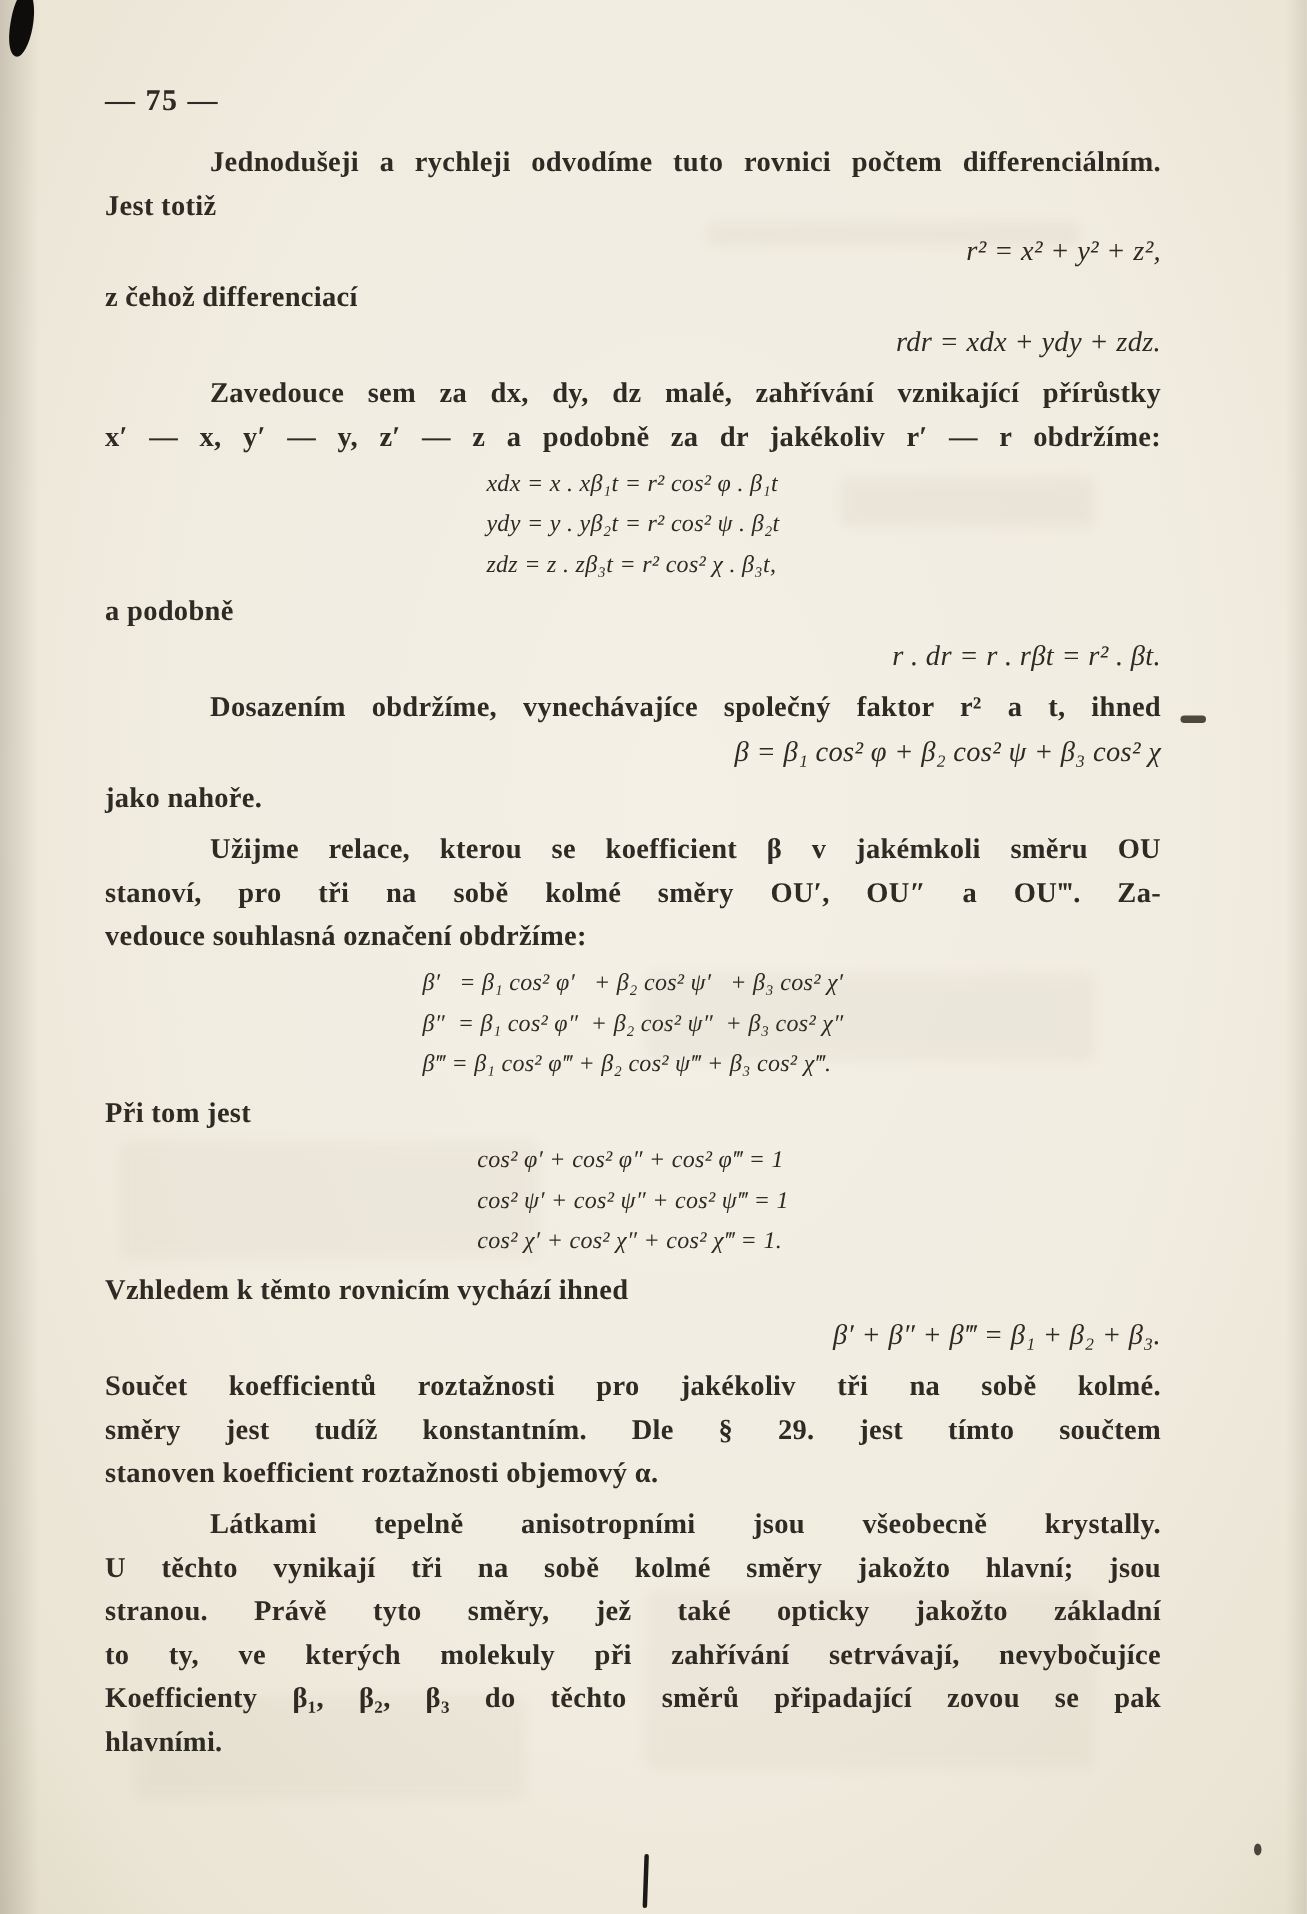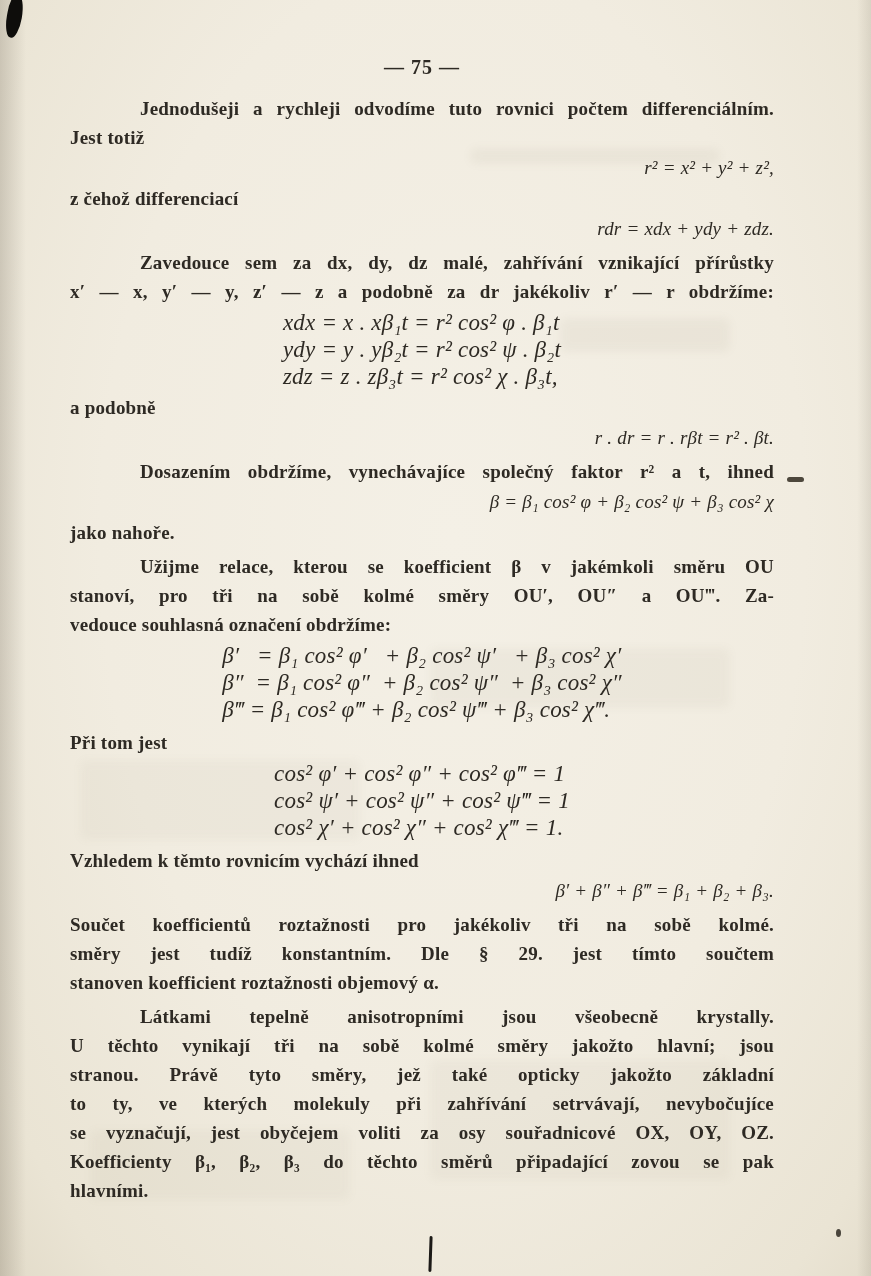--- a/index.html
+++ b/index.html
@@ -34,21 +34,20 @@
     pointer-events: none;
   }
   .content {
     position: absolute;
     left: 70px;
     top: 54px;
     width: 704px;
     letter-spacing: 0.2px;
   }
   .pagenum {
-    text-align: center;
     font-size: 20px;
     font-weight: bold;
     line-height: 26px;
     margin-bottom: 14px;
     letter-spacing: 1px;
   }
   .line {
     font-size: 19px;
     line-height: 29px;
     text-align: left;
@@ -71,21 +70,21 @@
   .eqblock {
     text-align: center;
     margin: 3px 0;
   }
   .eqblock .inner {
     display: inline-block;
     text-align: left;
   }
   .eqline {
     font-style: italic;
-    font-size: 23px;
+    font-size: 16px;
     line-height: 27px;
     white-space: pre;
   }
   
   .artifact { position: absolute; pointer-events: none; }
   .blob-top-left {
     left: 7px; top: -6px; width: 15px; height: 44px;
     background: #0e0d0b;
     border-radius: 46% 54% 50% 50%;
     transform: rotate(10deg);
@@ -194,21 +193,20 @@
     <div class="eq">β′ + β″ + β‴ = β₁ + β₂ + β₃.</div>
 
     <div class="line jl sp">Součet koefficientů roztažnosti pro jakékoliv tři na sobě kolmé.</div>
     <div class="line jl">směry jest tudíž konstantním. Dle § 29. jest tímto součtem</div>
     <div class="line">stanoven koefficient roztažnosti objemový α.</div>
 
     <div class="line jl indent sp">Látkami tepelně anisotropními jsou všeobecně krystally.</div>
     <div class="line jl">U těchto vynikají tři na sobě kolmé směry jakožto hlavní; jsou</div>
     <div class="line jl">stranou. Právě tyto směry, jež také opticky jakožto základní</div>
     <div class="line jl">to ty, ve kterých molekuly při zahřívání setrvávají, nevybočujíce</div>
-    <div class="line jl">se vyznačují, jest obyčejem voliti za osy souřadnicové OX, OY, OZ.</div>
     <div class="line jl">Koefficienty β₁, β₂, β₃ do těchto směrů připadající zovou se pak</div>
     <div class="line">hlavními.</div>
 
   </div>
 
   <div class="artifact blob-top-left"></div>
   <div class="artifact tick-bottom-center"></div>
   <div class="artifact dash-right-edge"></div>
   <div class="artifact dot-bottom-right"></div>
 

